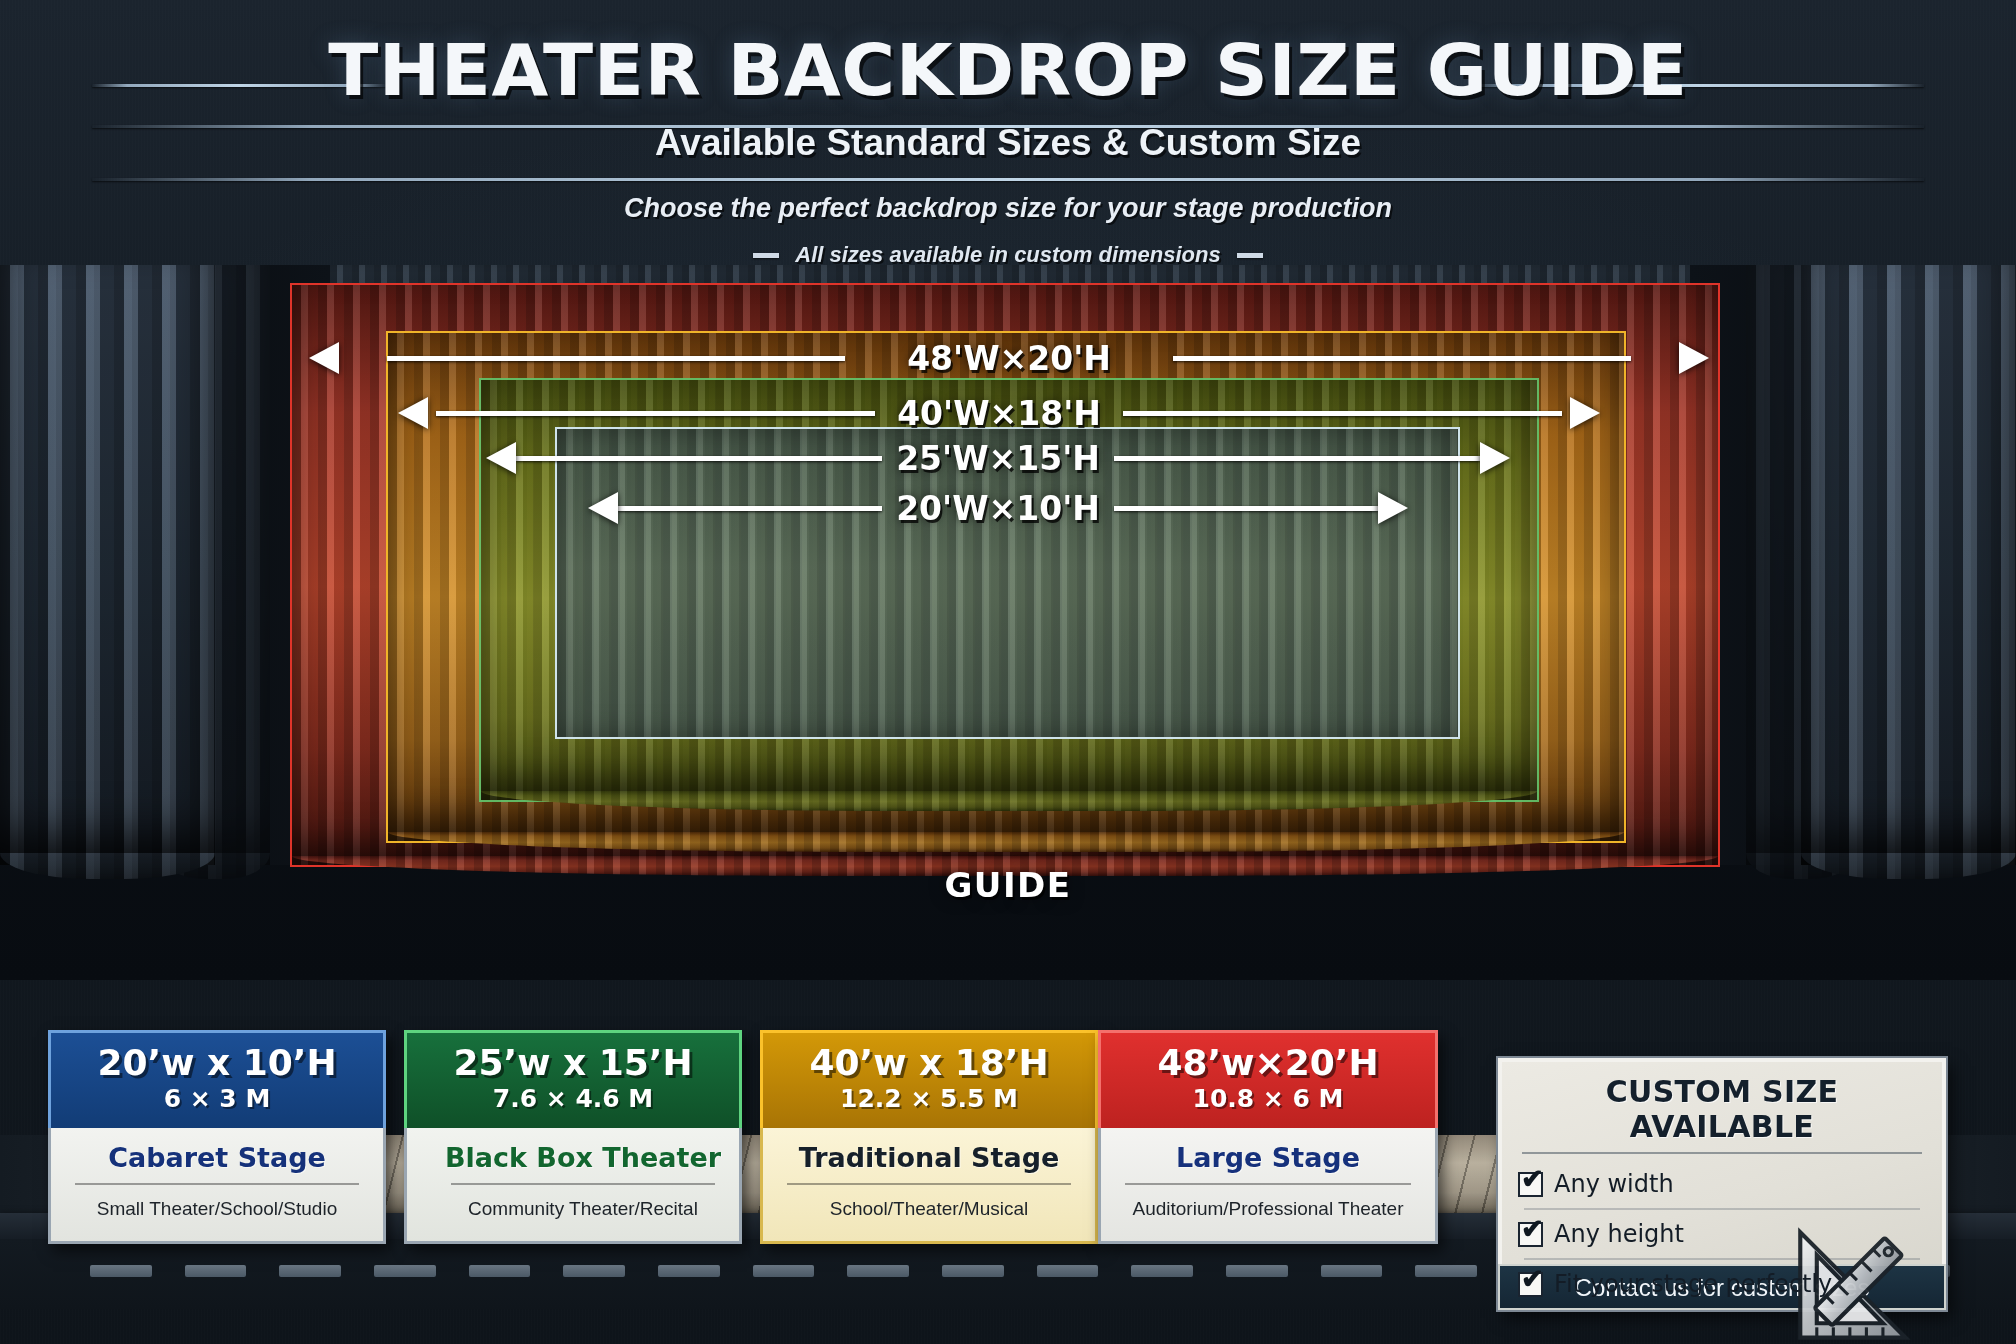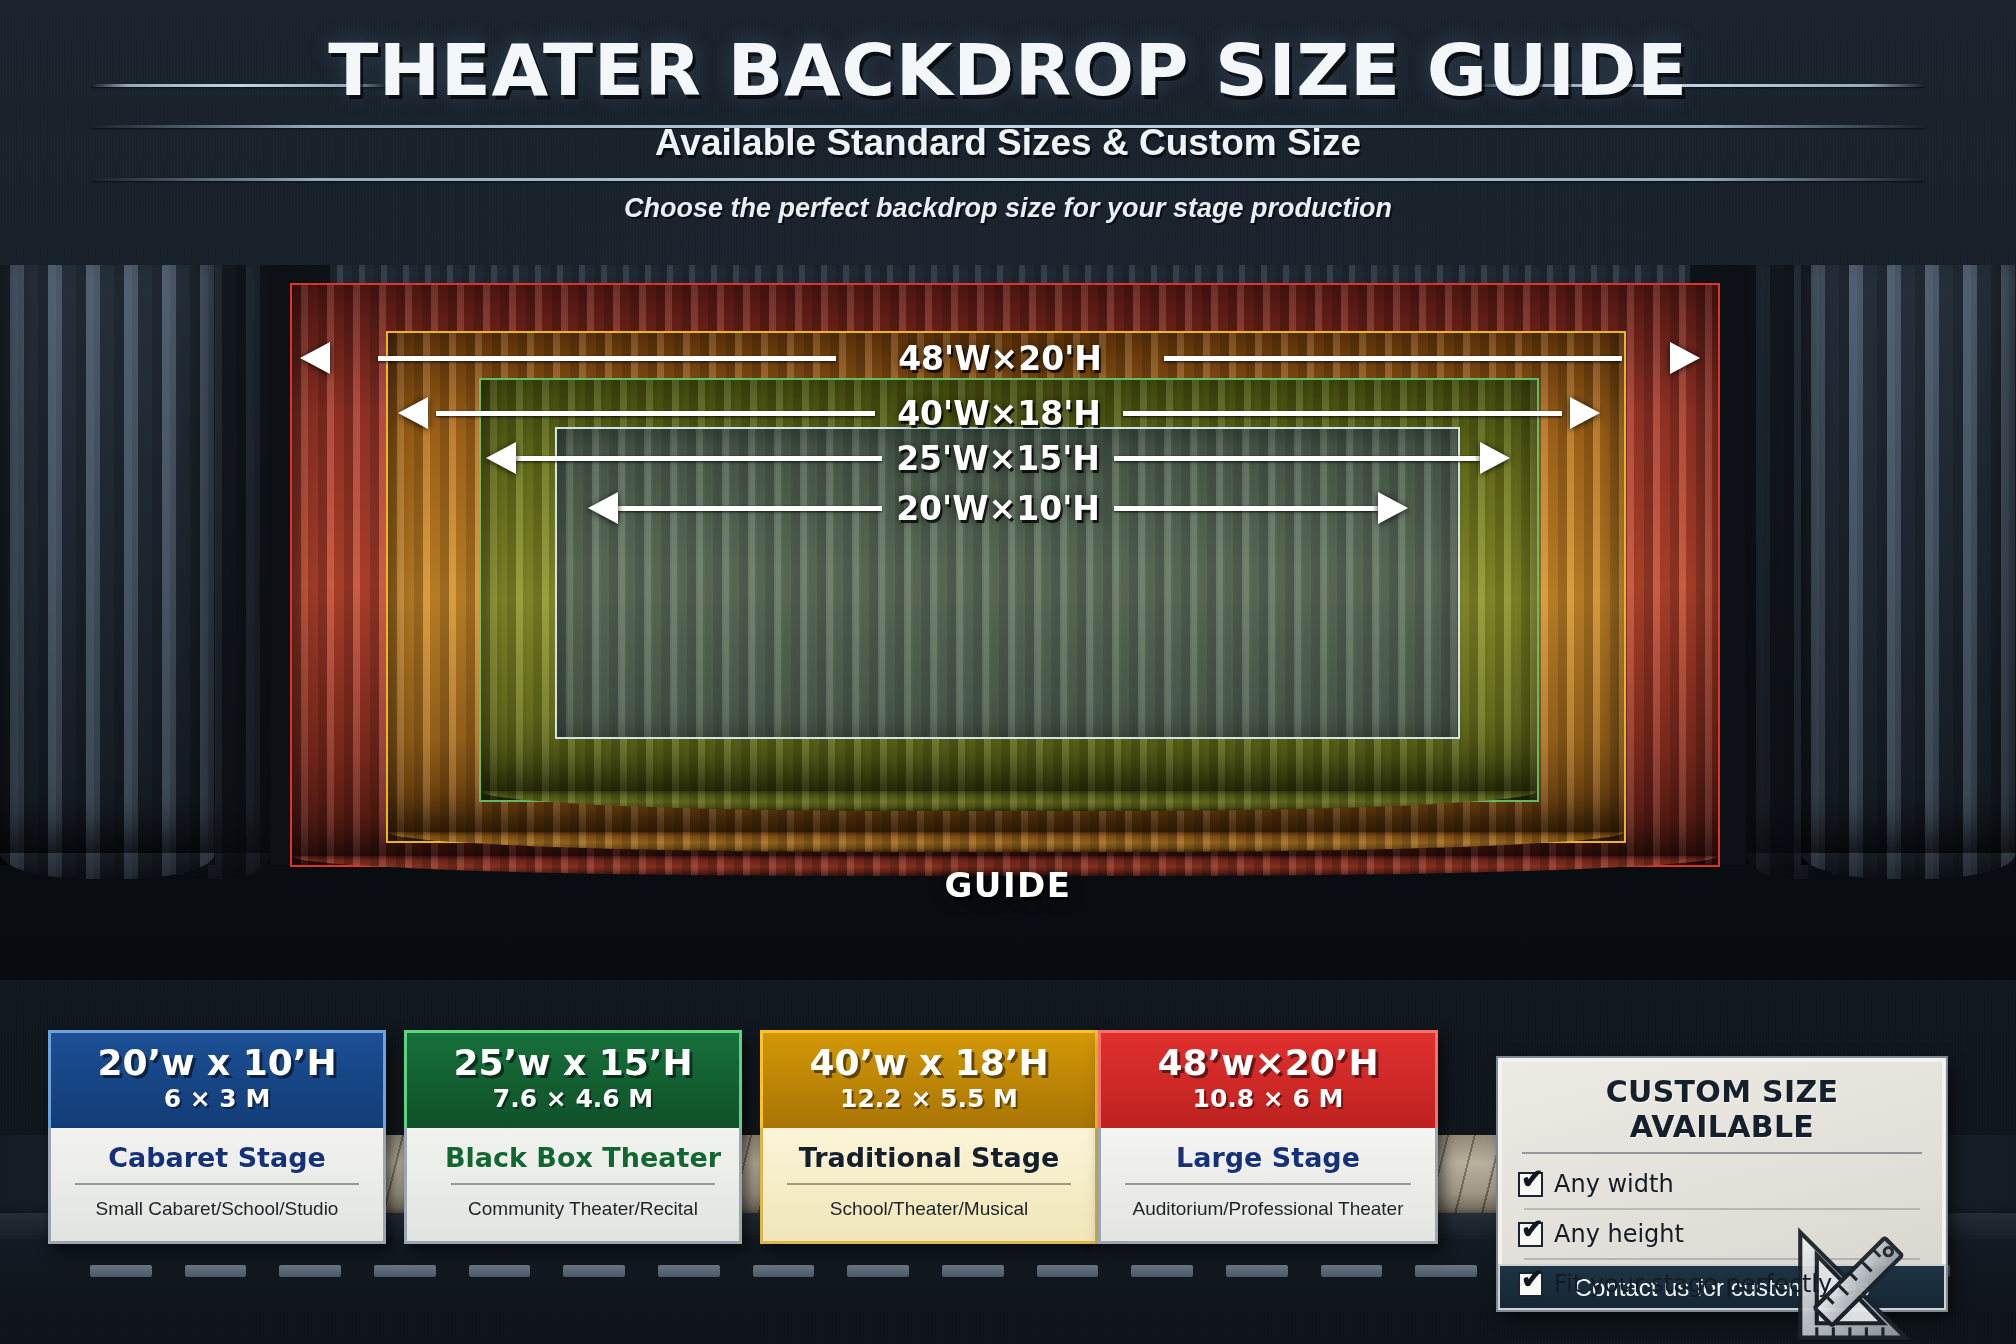--- a/index.html
+++ b/index.html
@@ -176,21 +176,21 @@
     color:#fff; font-size:33px; font-weight:bold;
     font-family:"DejaVu Sans", sans-serif; letter-spacing:0px;
     text-shadow:2px 3px 0 rgba(0,0,0,.75), 0 0 10px rgba(0,0,0,.6);
     white-space:nowrap;
   }
   .dimrow .bar { flex:1 1 auto; height:5px; background:#fff; box-shadow:0 1px 3px rgba(0,0,0,.8); }
   .dimrow .tip { flex:0 0 auto; width:0; height:0; }
   .dimrow .tip.left  { border-top:16px solid transparent; border-bottom:16px solid transparent; border-right:30px solid #fff; filter:drop-shadow(0 1px 3px rgba(0,0,0,.8)); }
   .dimrow .tip.right { border-top:16px solid transparent; border-bottom:16px solid transparent; border-left:30px solid #fff;  filter:drop-shadow(0 1px 3px rgba(0,0,0,.8)); }
 
-  .row-48 { left:300px;  top:338px;  width:1400px;gap:48px; }
+  .row-48 { left:309px;  top:338px;  width:1400px;gap:48px; }
   .row-40 { left:398px;  top:393px;  width:1202px;gap:8px; }
   .row-25 { left:486px;  top:438px;  width:1024px; }
   .row-20 { left:588px;  top:488px;  width:820px;  }
 
   .stage-word {
     position:absolute; left:0; top:865px; width:2016px; text-align:center;
     font-size:34px; font-weight:bold; color:#fff; letter-spacing:1.5px;
     font-family:"DejaVu Sans", sans-serif;
     text-shadow:2px 3px 0 rgba(0,0,0,.8), 0 0 16px rgba(0,0,0,.6);
     z-index:7;
@@ -311,20 +311,25 @@
   <div class="header">
     <div class="rule short-l"></div>
     <div class="rule short-r"></div>
     <div class="rule full-1"></div>
     <div class="rule full-2"></div>
 
     <div class="title">THEATER BACKDROP SIZE GUIDE</div>
     <div class="subtitle">Available Standard Sizes &amp; Custom Size</div>
     <div class="tagline">Choose the perfect backdrop size for your stage production</div>
 
+    <div class="tagline2-wrap">
+      <span class="dash"></span>
+      <span class="tagline2">All sizes available in custom dimensions</span>
+      <span class="dash"></span>
+    </div>
   </div>
 
   <div class="stage-house">
     <div class="house-bg"></div>
     <div class="valance"></div>
 
     <div class="masking-l"></div>
     <div class="masking-r"></div>
 
     <div class="leg inner-l"></div>
@@ -412,21 +417,21 @@
   <div class="cards">
 
     <div class="card c-blue" style="left:48px;">
       <div class="cap">
         <div class="ft">20’w x 10’H</div>
         <div class="m">6 × 3 M</div>
       </div>
       <div class="body">
         <div class="name">Cabaret Stage</div>
         <div class="sep"></div>
-        <div class="use">Small Cabaret/School/Studio</div>
+        <div class="use">Small Theater/School/Studio</div>
       </div>
     </div>
 
     <div class="card c-green" style="left:404px;">
       <div class="cap">
         <div class="ft">25’w x 15’H</div>
         <div class="m">7.6 × 4.6 M</div>
       </div>
       <div class="body">
         <div class="name">Black Box Theater</div>

